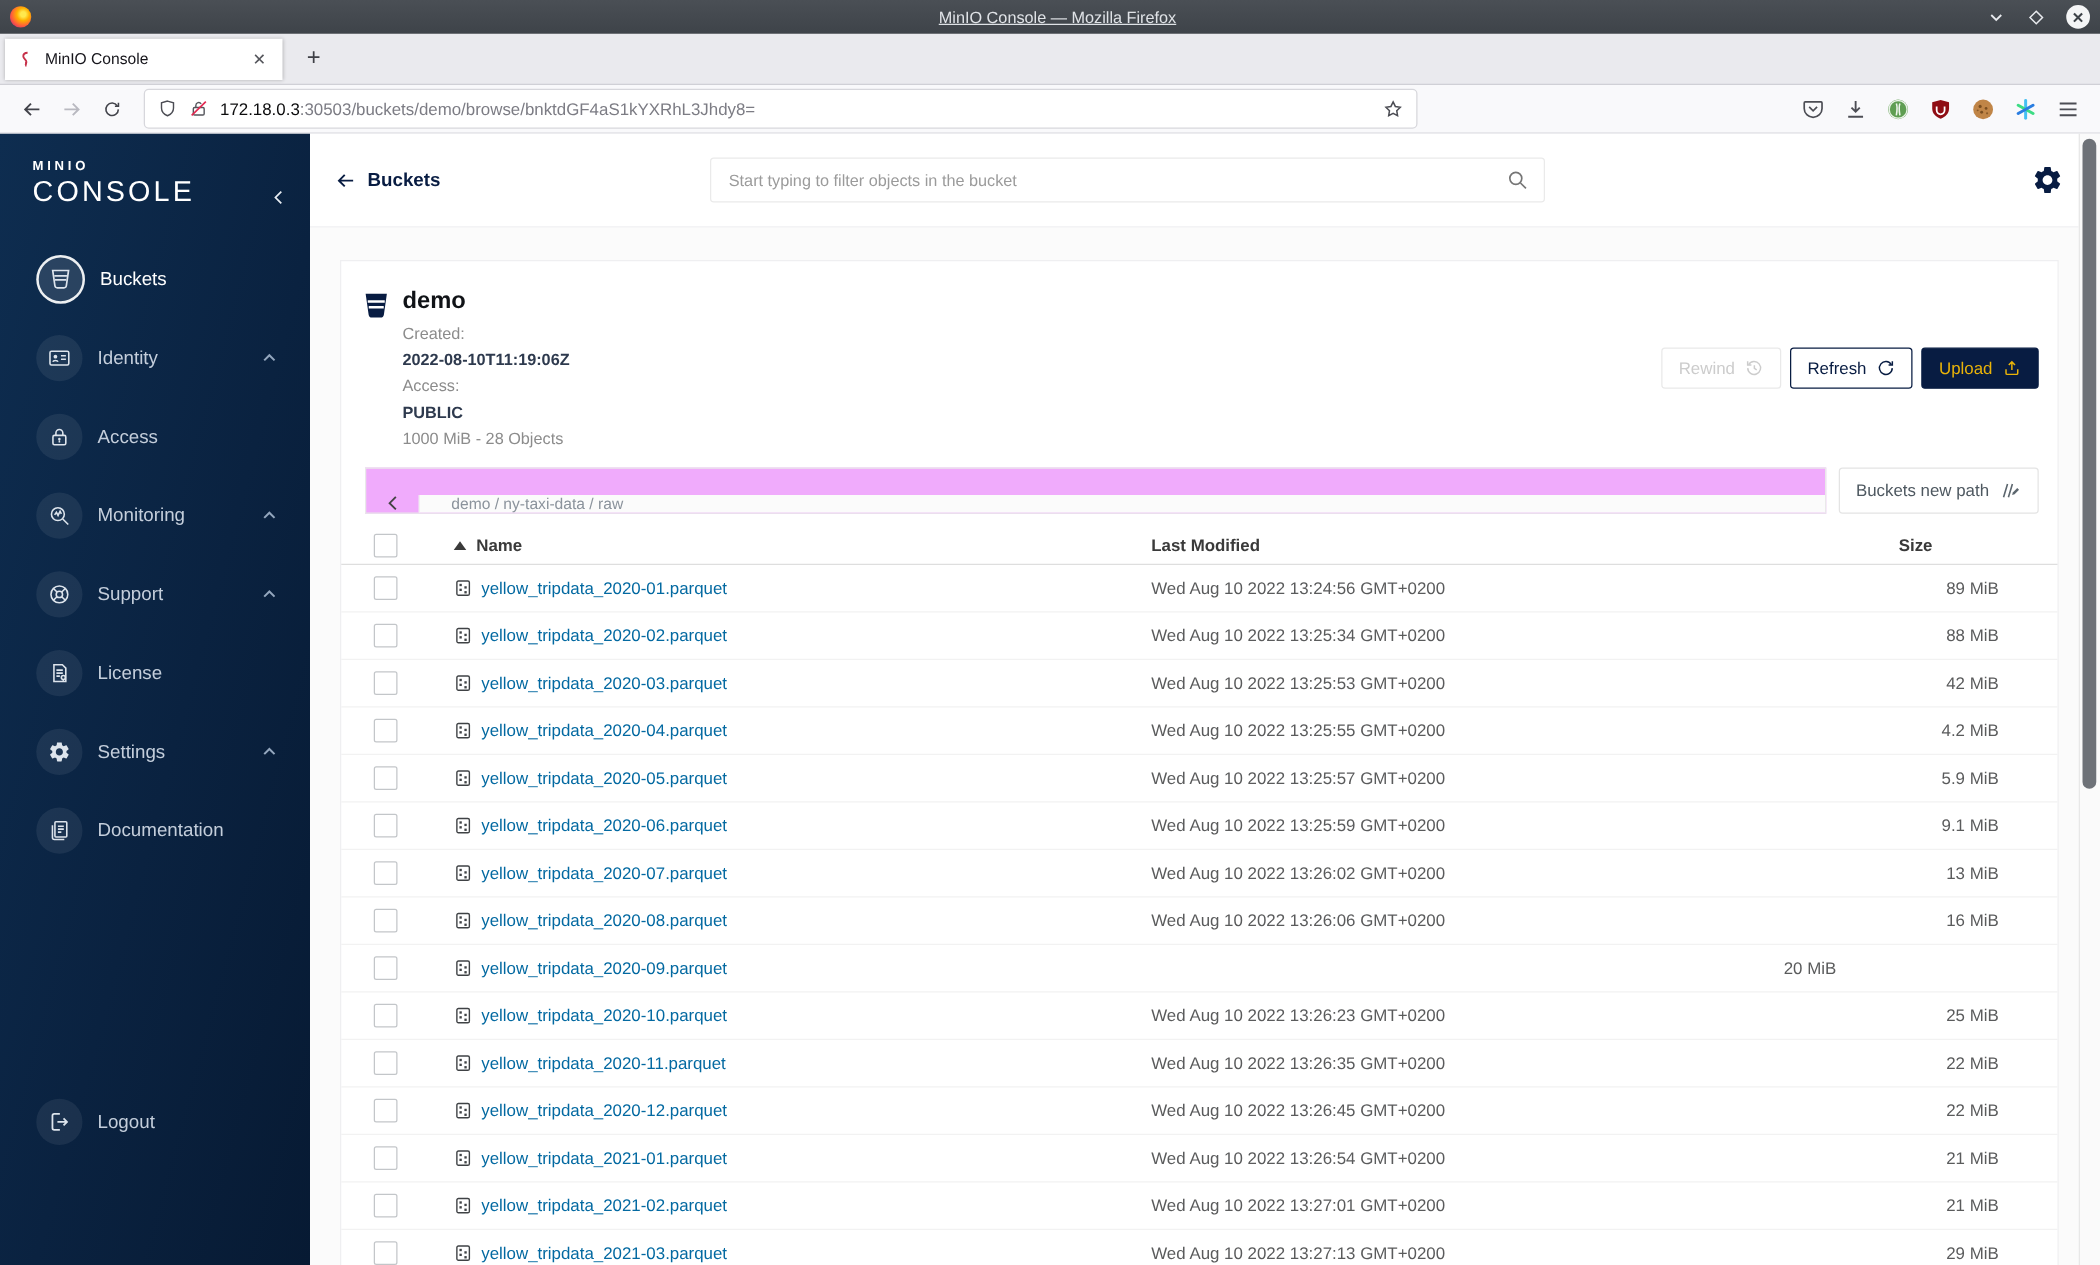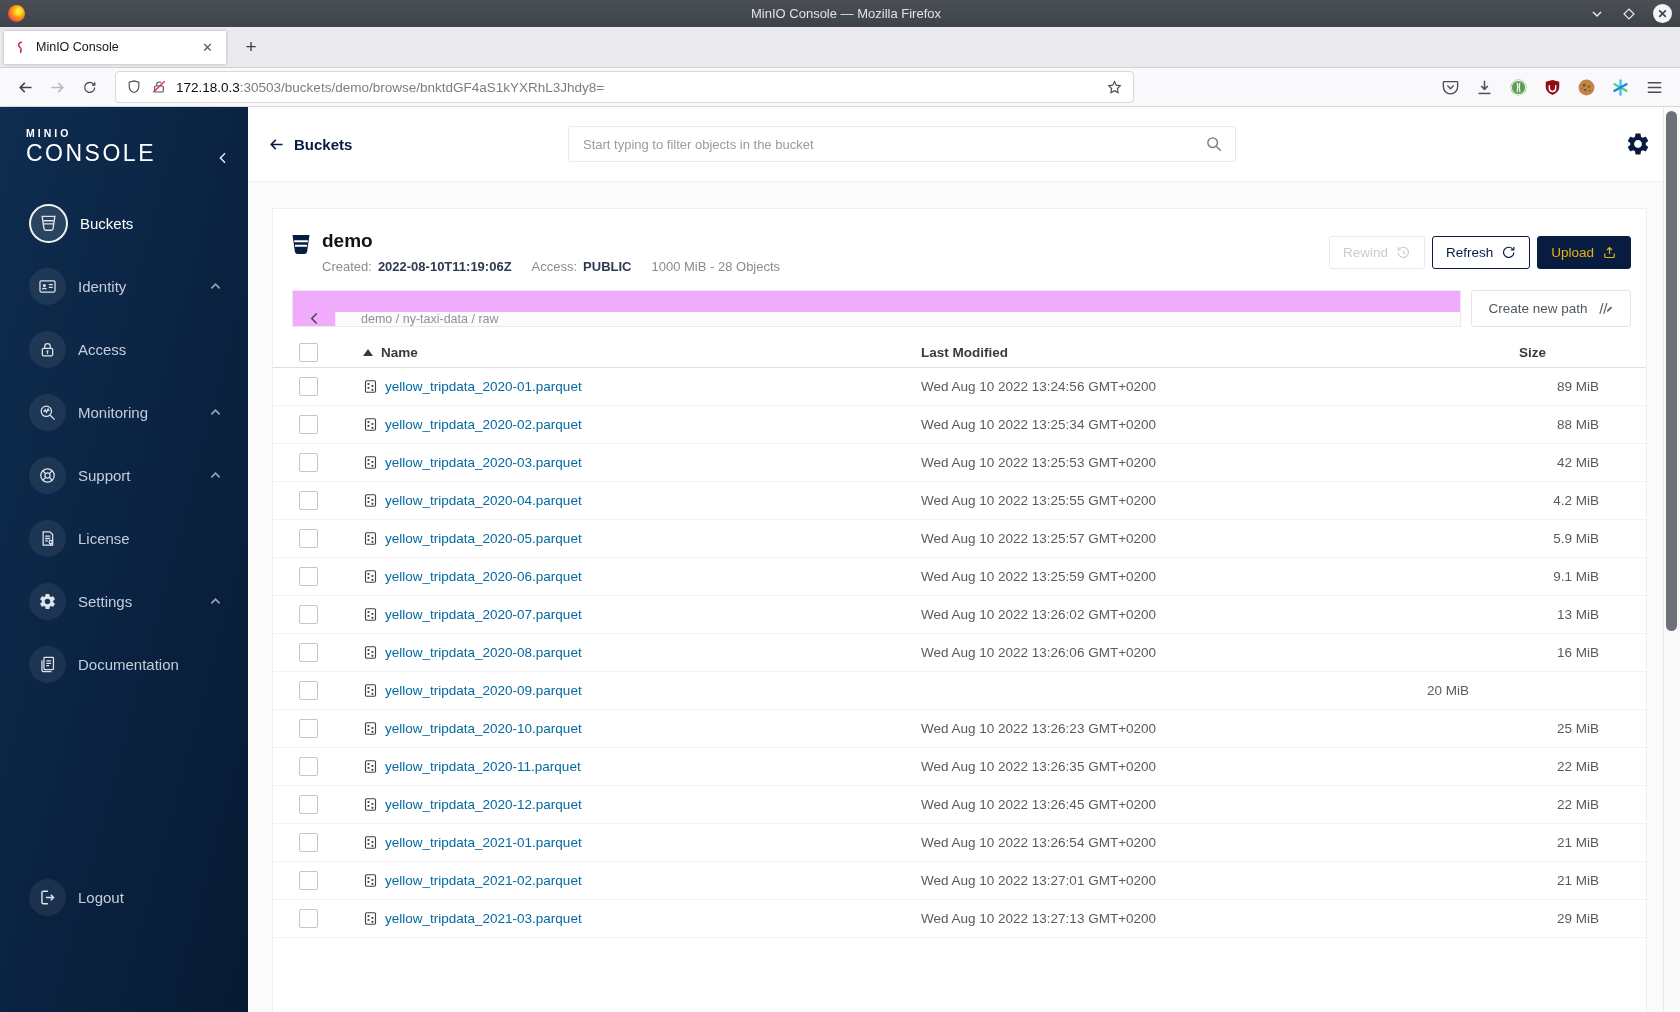--- a/index.html
+++ b/index.html
@@ -5,21 +5,21 @@
   html,body{margin:0;padding:0;}
   .screen{width:1680px;height:1012px;overflow:hidden;position:relative;
     font-family:"Liberation Sans",sans-serif;background:#fff;
     -webkit-font-smoothing:antialiased;}
 
   
   .titlebar{height:27px;background:linear-gradient(#4a4f55,#3e4349);display:flex;align-items:center;
     padding:0 8px;color:#dfe2e6;font-size:13px;position:relative;}
   .ff-logo{width:17px;height:17px;border-radius:50%;
     background:radial-gradient(circle at 62% 38%, #ffe84d 0 14%, #ffb000 34%, #ff5e3a 62%, #d6336c 82%, #8b1e6b 100%);}
-  .win-title{position:absolute;left:12px;right:0;text-align:center;pointer-events:none;}
+  .win-title{position:absolute;left:12px;right:0;text-align:center;pointer-events:none;text-decoration:underline;}
   .win-controls{margin-left:auto;display:flex;align-items:center;gap:16px;}
   .win-controls .wc{width:16px;height:16px;color:#e8eaee;}
   .wc-close{width:19px;height:19px;border-radius:50%;background:#f4f5f6;color:#3d4248;
     display:flex;align-items:center;justify-content:center;font-size:12px;font-weight:700;}
 
   
   .tabbar{height:40px;background:#eaeaee;border-bottom:1px solid #d0d0d6;display:flex;align-items:center;}
   .tab{width:204px;height:33px;margin-left:4px;background:#fff;border-radius:0;
     box-shadow:0 0 3px rgba(0,0,0,.25);display:flex;align-items:center;padding:0 9px;gap:8px;}
   .tab-title{flex:1;font-size:12.5px;color:#15141a;white-space:nowrap;overflow:hidden;}
@@ -77,21 +77,21 @@
   .gear-btn svg{width:26px;height:26px;}
 
   .content{flex:1;padding:26px 16px 0 24px;overflow:hidden;}
   .card{background:#fff;border:1px solid #efeff1;height:100%;box-sizing:border-box;}
 
   
   .bucket-header{display:flex;align-items:flex-start;padding:21px 15px 14px 16px;}
   .bucket-glyph{width:24px;height:26px;color:#081c42;margin-top:2px;}
   .bucket-texts{margin-left:9px;}
   .bucket-name{font-size:19px;font-weight:700;color:#101317;}
-  .bucket-meta{margin-top:7px;font-size:13px;color:#8c8c8c;display:flex;gap:6px;}
+  .bucket-meta{margin-top:7px;font-size:13px;color:#8c8c8c;display:flex;gap:6px;flex-direction:column;}
   .bucket-meta .v{color:#2e3a4e;font-weight:700;margin-right:14px;}
   .bucket-meta .usage{color:#8c8c8c;}
   .hdr-buttons{margin-left:auto;display:flex;gap:7px;align-self:center;}
   .btn{height:33px;border-radius:3px;font-size:13.5px;display:inline-flex;align-items:center;justify-content:center;
     gap:8px;padding:0 13px;box-sizing:border-box;font-family:"Liberation Sans",sans-serif;background:#fff;}
   .btn svg{width:15px;height:15px;}
   .btn-disabled{border:1px solid #e9e9e9;color:#cccccc;}
   .btn-outline{border:1px solid #081c42;color:#081c42;}
   .btn-primary{border:1px solid #081c42;background:#081c42;color:#eab308;}
 
@@ -534,21 +534,21 @@
               <div class="path-back">
                 <svg>
                     <use href="#chevron-left-icon"></use>
                   </svg>
               </div>
               <div class="crumbs">
                 <span>demo / ny-taxi-data / raw</span>
               </div>
             </div>
             <button class="create-path">
-              <span>Create new path</span>
+              <span>Buckets new path</span>
               <svg>
                   <use href="#create-path-icon"></use>
                 </svg>
             </button>
           </div>
 
           <div class="obj-table">
             <div class="trow thead">
               <span class="cb"></span>
               <div class="c-name-h">

